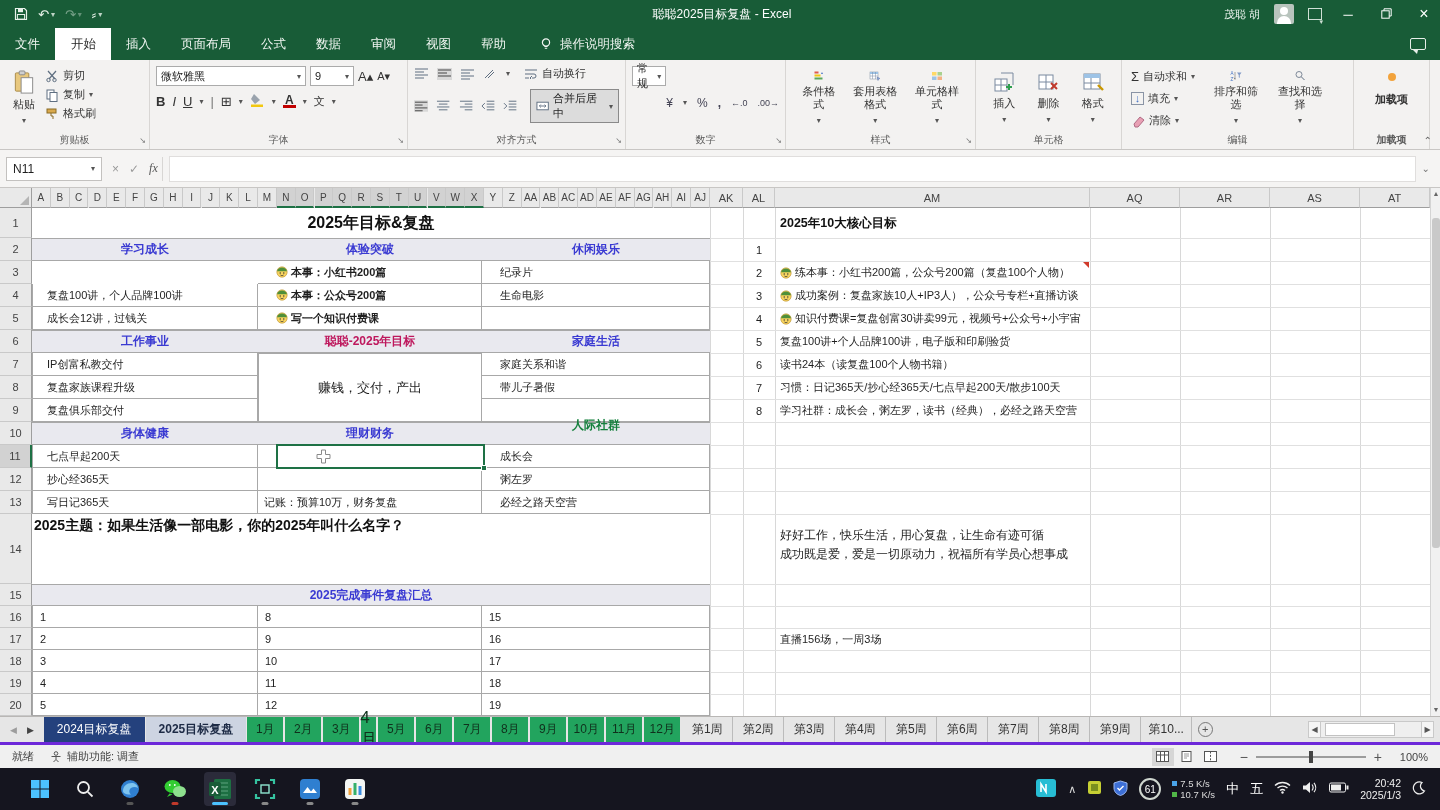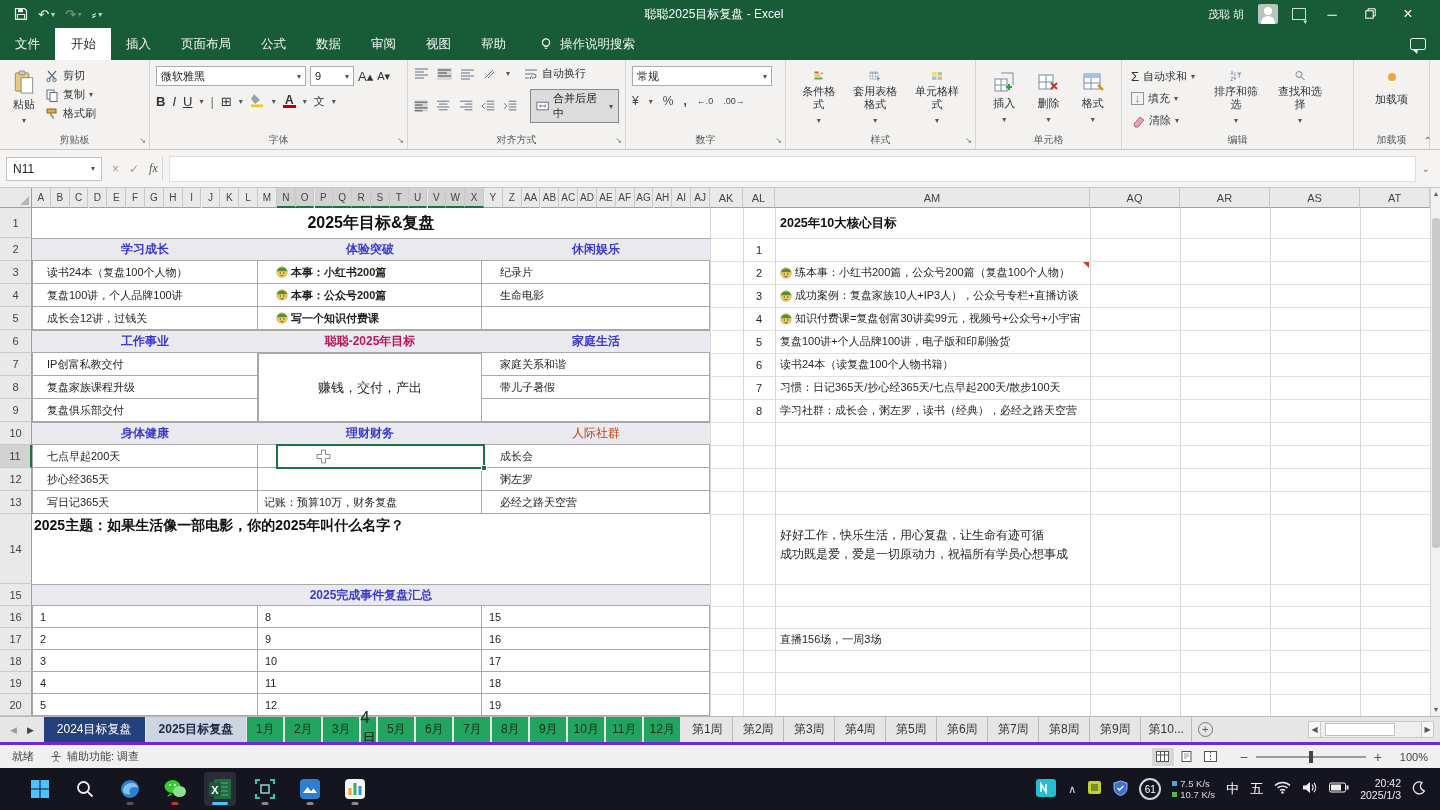--- a/index.html
+++ b/index.html
@@ -7,21 +7,21 @@
   body { font-family:"Liberation Sans","DejaVu Sans",sans-serif; font-size:12px; color:#1f1f1f; background:#fff; position:relative; }
   .screen { position:absolute; left:0; top:0; width:1440px; height:810px; overflow:hidden; background:#fff; }
 
   
   .titlebar { position:absolute; left:0; top:0; width:1440px; height:28px; background:#185c37; color:#fff; display:flex; align-items:center; }
   .qat { display:flex; align-items:center; gap:10px; padding-left:14px; width:220px; }
   .qat .qbtn { color:#e8f2ea; font-size:13px; display:flex; align-items:center; gap:2px; cursor:default; }
   .qat .dim { opacity:.45; }
   .qat .tinycaret { font-size:8px; opacity:.8; }
   .tb-title { flex:1; text-align:center; font-size:12px; color:#fff; }
-  .tb-right { display:flex; align-items:center; gap:14px; padding-right:20px; }
+  .tb-right { display:flex; align-items:center; gap:14px; padding-right:4px; }
   .tb-user { font-size:11px; color:#e9f1ec; }
   .avatar { width:20px; height:20px; background:#b8c4bd; border-radius:2px; position:relative; overflow:hidden; }
   .avatar:before { content:""; position:absolute; left:6px; top:3px; width:8px; height:8px; border-radius:50%; background:#fff; }
   .avatar:after { content:""; position:absolute; left:3px; top:12px; width:14px; height:9px; border-radius:7px 7px 0 0; background:#fff; }
   .winbtn { color:#fff; font-size:13px; width:24px; text-align:center; }
   .ribbonopt { width:14px; height:12px; border:1px solid #cfe0d5; position:relative; }
   .ribbonopt:after { content:"▾"; position:absolute; right:-2px; bottom:-7px; font-size:7px; color:#cfe0d5; }
 
   
   .menubar { position:absolute; left:0; top:28px; width:1440px; height:32px; background:#185c37; display:flex; align-items:stretch; color:#f2f7f3; }
@@ -290,21 +290,21 @@
               <rect x="1" y="1" width="12" height="8" fill="#fff" stroke="#5f6f81"></rect>
               <path d="M4 5h6M5 3.5L3.5 5 5 6.5M9 3.5L10.5 5 9 6.5" stroke="#5f6f81" fill="none"></path>
             </svg>
           <span>合并后居中</span>
             <span class="caret">▾</span>
         </span>
       </div>
       <div class="rg-label"><span>对齐方式</span><span class="dlg">↘</span></div>
     </div>
 
-    <div class="rgroup" style="width:160px; flex-direction:column;">
+    <div class="rgroup" style="width:160px; flex-direction:row;">
       <div class="combo" style="width:140px;">
           <span>常规</span>
           <span class="caret">▾</span>
         </div>
       <div class="alrow" style="margin-top:8px; gap:10px; font-size:12px; color:#445;">
         <span>¥</span>
           <span class="caret">▾</span>
         <span>%</span>
         <span style="font-weight:bold;">,</span>
         <span style="font-size:9px;">←.0</span>
@@ -414,21 +414,21 @@
         <svg width="24" height="24" viewBox="0 0 24 24">
             <circle cx="10" cy="9" r="6" fill="none" stroke="#5f6f81" stroke-width="1.6"></circle>
             <path d="M14.5 13.5L21 20" stroke="#5f6f81" stroke-width="2"></path>
           </svg>
         <span>查找和选择</span>
           <span class="caret">▾</span>
       </div>
       <div class="rg-label"><span>编辑</span></div>
     </div>
 
-    <div class="rgroup" style="width:76px; justify-content:center;">
+    <div class="rgroup" style="width:76px; justify-content:center;font-weight:bold;">
       <div class="bigbtn">
         <svg width="20" height="20" viewBox="0 0 20 20">
             <circle cx="10" cy="7" r="4" fill="#f2a33c"></circle>
           </svg>
         <span>加载项</span>
       </div>
       <div class="rg-label"><span>加载项</span></div>
     </div>
 
     <div style="flex:1; position:relative;">
@@ -544,21 +544,20 @@
         <div style="position: absolute; left: 678px; top: 398px; width: 720px; height: 1px; background: rgb(224, 224, 224);"></div>
         <div style="position: absolute; left: 678px; top: 420px; width: 720px; height: 1px; background: rgb(224, 224, 224);"></div>
         <div style="position: absolute; left: 678px; top: 442px; width: 720px; height: 1px; background: rgb(224, 224, 224);"></div>
         <div style="position: absolute; left: 678px; top: 464px; width: 720px; height: 1px; background: rgb(224, 224, 224);"></div>
         <div style="position: absolute; left: 678px; top: 486px; width: 720px; height: 1px; background: rgb(224, 224, 224);"></div>
         <div style="position: absolute; left: 0px; top: 0px; width: 678px; height: 30px; display: flex; align-items: center; justify-content: center; font-size: 16px; font-weight: bold; color: rgb(17, 17, 17);">2025年目标&amp;复盘</div>
         <div style="position: absolute; left: 0px; top: 30px; width: 678px; height: 23px; background: rgb(233, 233, 239); border-top: 1px solid rgb(168, 168, 168); border-bottom: 1px solid rgb(168, 168, 168);"></div>
         <div style="position: absolute; left: 0px; top: 30px; width: 226px; height: 23px; display: flex; align-items: center; justify-content: center; font-size: 12px; font-weight: bold; color: rgb(58, 58, 210);">学习成长</div>
         <div style="position: absolute; left: 226px; top: 30px; width: 224px; height: 23px; display: flex; align-items: center; justify-content: center; font-size: 12px; font-weight: bold; color: rgb(58, 58, 210);">体验突破</div>
         <div style="position: absolute; left: 450px; top: 30px; width: 228px; height: 23px; display: flex; align-items: center; justify-content: center; font-size: 12px; font-weight: bold; color: rgb(58, 58, 210);">休闲娱乐</div>
-        <div style="position: absolute; left: 0px; top: 53px; width: 226px; height: 23px; border-right: 1px solid rgb(168, 168, 168); border-bottom: 1px solid rgb(168, 168, 168); border-left: 1px solid rgb(168, 168, 168); display: flex; align-items: center; font-size: 11px; color: rgb(31, 31, 31); overflow: hidden; white-space: nowrap; padding-left: 14px;">读书24本（复盘100个人物）</div>
         <div style="position: absolute; left: 226px; top: 53px; width: 224px; height: 23px; border-right: 1px solid rgb(168, 168, 168); border-bottom: 1px solid rgb(168, 168, 168); display: flex; align-items: center; font-size: 11px; color: rgb(31, 31, 31); overflow: hidden; white-space: nowrap; padding-left: 18px;">
           <svg width="12" height="12" viewBox="0 0 12 12">
             <circle cx="6" cy="6" r="5.2" fill="#f7d35e" stroke="#b98e2f" stroke-width="0.6"></circle>
             <path d="M1 5.2a5.2 5.2 0 0 1 10 0z" fill="#4e8f3a"></path>
             <circle cx="4.2" cy="7" r="0.7" fill="#333"></circle>
             <circle cx="7.8" cy="7" r="0.7" fill="#333"></circle>
             <path d="M4.4 9a2.3 2.3 0 0 0 3.2 0" stroke="#333" fill="none" stroke-width="0.7"></path>
           </svg>
           <span style="font-weight:bold;margin-left:3px;">本事：小红书200篇</span>
         </div>
@@ -593,21 +592,21 @@
         <div style="position: absolute; left: 450px; top: 122px; width: 228px; height: 23px; display: flex; align-items: center; justify-content: center; font-size: 12px; font-weight: bold; color: rgb(58, 58, 210);">家庭生活</div>
         <div style="position: absolute; left: 0px; top: 145px; width: 226px; height: 23px; border-right: 1px solid rgb(168, 168, 168); border-bottom: 1px solid rgb(168, 168, 168); border-left: 1px solid rgb(168, 168, 168); display: flex; align-items: center; font-size: 11px; color: rgb(31, 31, 31); overflow: hidden; white-space: nowrap; padding-left: 14px;">IP创富私教交付</div>
         <div style="position: absolute; left: 450px; top: 145px; width: 228px; height: 23px; border-right: 1px solid rgb(168, 168, 168); border-bottom: 1px solid rgb(168, 168, 168); display: flex; align-items: center; font-size: 11px; color: rgb(31, 31, 31); overflow: hidden; white-space: nowrap; padding-left: 18px;">家庭关系和谐</div>
         <div style="position: absolute; left: 0px; top: 168px; width: 226px; height: 23px; border-right: 1px solid rgb(168, 168, 168); border-bottom: 1px solid rgb(168, 168, 168); border-left: 1px solid rgb(168, 168, 168); display: flex; align-items: center; font-size: 11px; color: rgb(31, 31, 31); overflow: hidden; white-space: nowrap; padding-left: 14px;">复盘家族课程升级</div>
         <div style="position: absolute; left: 450px; top: 168px; width: 228px; height: 23px; border-right: 1px solid rgb(168, 168, 168); border-bottom: 1px solid rgb(168, 168, 168); display: flex; align-items: center; font-size: 11px; color: rgb(31, 31, 31); overflow: hidden; white-space: nowrap; padding-left: 18px;">带儿子暑假</div>
         <div style="position: absolute; left: 0px; top: 191px; width: 226px; height: 23px; border-right: 1px solid rgb(168, 168, 168); border-bottom: 1px solid rgb(168, 168, 168); border-left: 1px solid rgb(168, 168, 168); display: flex; align-items: center; font-size: 11px; color: rgb(31, 31, 31); overflow: hidden; white-space: nowrap; padding-left: 14px;">复盘俱乐部交付</div>
         <div style="position: absolute; left: 450px; top: 191px; width: 228px; height: 23px; border-right: 1px solid rgb(168, 168, 168); border-bottom: 1px solid rgb(168, 168, 168); display: flex; align-items: center; font-size: 11px; color: rgb(31, 31, 31); overflow: hidden; white-space: nowrap; padding-left: 18px;"></div>
         <div style="position: absolute; left: 0px; top: 214px; width: 678px; height: 23px; background: rgb(233, 233, 239); border-top: 1px solid rgb(168, 168, 168); border-bottom: 1px solid rgb(168, 168, 168);"></div>
         <div style="position: absolute; left: 0px; top: 214px; width: 226px; height: 23px; display: flex; align-items: center; justify-content: center; font-size: 12px; font-weight: bold; color: rgb(58, 58, 210);">身体健康</div>
         <div style="position: absolute; left: 226px; top: 214px; width: 224px; height: 23px; display: flex; align-items: center; justify-content: center; font-size: 12px; font-weight: bold; color: rgb(58, 58, 210);">理财财务</div>
-        <div style="position: absolute; left: 450px; top: 214px; width: 228px; height: 23px; display: flex; align-items: center; justify-content: center; font-size: 12px; font-weight: normal; color: #c2410c;">人际社群</div>
+        <div style="position: absolute; left: 450px; top: 206px; width: 228px; height: 23px; display: flex; align-items: center; justify-content: center; font-size: 12px; font-weight: bold; color: #15803d;">人际社群</div>
         <div style="position: absolute; left: 0px; top: 237px; width: 226px; height: 23px; border-right: 1px solid rgb(168, 168, 168); border-bottom: 1px solid rgb(168, 168, 168); border-left: 1px solid rgb(168, 168, 168); display: flex; align-items: center; font-size: 11px; color: rgb(31, 31, 31); overflow: hidden; white-space: nowrap; padding-left: 14px;">七点早起200天</div>
         <div style="position: absolute; left: 226px; top: 237px; width: 224px; height: 23px; border-right: 1px solid rgb(168, 168, 168); border-bottom: 1px solid rgb(168, 168, 168); display: flex; align-items: center; font-size: 11px; color: rgb(31, 31, 31); overflow: hidden; white-space: nowrap; padding-left: 6px;"></div>
         <div style="position: absolute; left: 450px; top: 237px; width: 228px; height: 23px; border-right: 1px solid rgb(168, 168, 168); border-bottom: 1px solid rgb(168, 168, 168); display: flex; align-items: center; font-size: 11px; color: rgb(31, 31, 31); overflow: hidden; white-space: nowrap; padding-left: 18px;">成长会</div>
         <div style="position: absolute; left: 0px; top: 260px; width: 226px; height: 23px; border-right: 1px solid rgb(168, 168, 168); border-bottom: 1px solid rgb(168, 168, 168); border-left: 1px solid rgb(168, 168, 168); display: flex; align-items: center; font-size: 11px; color: rgb(31, 31, 31); overflow: hidden; white-space: nowrap; padding-left: 14px;">抄心经365天</div>
         <div style="position: absolute; left: 226px; top: 260px; width: 224px; height: 23px; border-right: 1px solid rgb(168, 168, 168); border-bottom: 1px solid rgb(168, 168, 168); display: flex; align-items: center; font-size: 11px; color: rgb(31, 31, 31); overflow: hidden; white-space: nowrap; padding-left: 6px;"></div>
         <div style="position: absolute; left: 450px; top: 260px; width: 228px; height: 23px; border-right: 1px solid rgb(168, 168, 168); border-bottom: 1px solid rgb(168, 168, 168); display: flex; align-items: center; font-size: 11px; color: rgb(31, 31, 31); overflow: hidden; white-space: nowrap; padding-left: 18px;">粥左罗</div>
         <div style="position: absolute; left: 0px; top: 283px; width: 226px; height: 23px; border-right: 1px solid rgb(168, 168, 168); border-bottom: 1px solid rgb(168, 168, 168); border-left: 1px solid rgb(168, 168, 168); display: flex; align-items: center; font-size: 11px; color: rgb(31, 31, 31); overflow: hidden; white-space: nowrap; padding-left: 14px;">写日记365天</div>
         <div style="position: absolute; left: 226px; top: 283px; width: 224px; height: 23px; border-right: 1px solid rgb(168, 168, 168); border-bottom: 1px solid rgb(168, 168, 168); display: flex; align-items: center; font-size: 11px; color: rgb(31, 31, 31); overflow: hidden; white-space: nowrap; padding-left: 6px;">记账：预算10万，财务复盘</div>
         <div style="position: absolute; left: 450px; top: 283px; width: 228px; height: 23px; border-right: 1px solid rgb(168, 168, 168); border-bottom: 1px solid rgb(168, 168, 168); display: flex; align-items: center; font-size: 11px; color: rgb(31, 31, 31); overflow: hidden; white-space: nowrap; padding-left: 18px;">必经之路天空营</div>
         <div style="position: absolute; left: 226px; top: 145px; width: 224px; height: 69px; border: 1px solid rgb(168, 168, 168); display: flex; align-items: center; justify-content: center; font-size: 13px; color: rgb(31, 31, 31);">赚钱，交付，产出</div>

